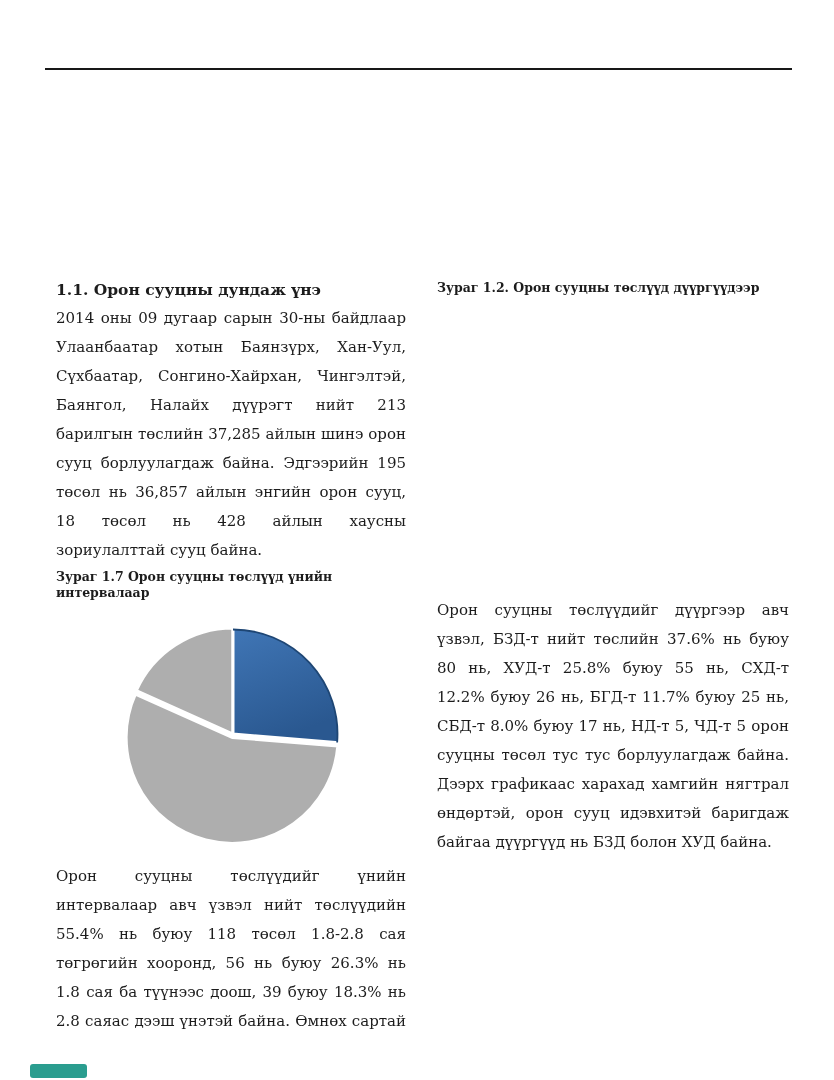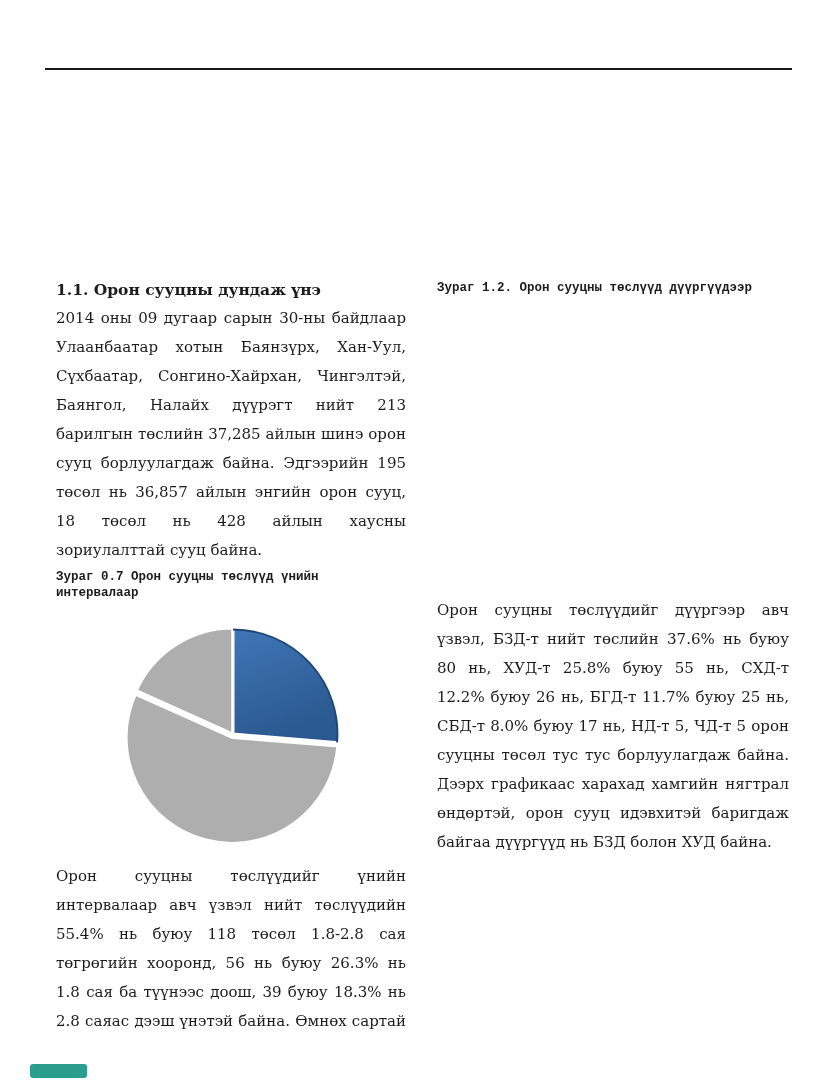--- a/index.html
+++ b/index.html
@@ -8,37 +8,37 @@
     position:relative;width:834px;height:1080px;background:#ffffff;overflow:hidden;
     font-family:"DejaVu Serif","Liberation Serif",serif;color:#1c1c1c;
   }
   .top-rule{position:absolute;left:45px;top:68px;width:747px;height:0;border-top:2px solid #181818;}
   .col{position:absolute;top:276px;}
   .col-left{left:48px;width:350px;margin-left:8px;}
   .col-right{left:437px;width:352px;}
   .heading{margin:0;font-size:15.5px;line-height:28px;font-weight:bold;}
   .body-p{margin:0;font-size:15px;line-height:29px;text-align:justify;hyphens:none;}
   .justify-last{text-align-last:justify;}
-  .caption{margin:4px 0 0 0;font-size:12.5px;line-height:16px;font-weight:bold;font-family:Liberation Mono, monospace;}
+  .caption{margin:4px 0 0 0;font-size:12.5px;line-height:16px;font-weight:bold;}
   .figure1{position:relative;height:256px;margin-top:2px;}
   .figure2-empty{height:300px;}
   .p-after-chart{margin-top:3px;}
   .corner-tab{position:absolute;left:30px;top:1064px;width:57px;height:14px;border-radius:3px;}
 </style>
 </head>
 <body>
 
 <div class="page">
 
   <div class="top-rule" style="border-top-color: rgb(24, 24, 24);"></div>
 
   <div class="col col-left">
     <h2 class="heading">1.1. Орон сууцны дундаж үнэ</h2>
     <p class="body-p">2014 оны 09 дугаар сарын 30-ны байдлаар Улаанбаатар хотын Баянзүрх, Хан-Уул, Сүхбаатар, Сонгино-Хайрхан, Чингэлтэй, Баянгол, Налайх дүүрэгт нийт 213 барилгын төслийн 37,285 айлын шинэ орон сууц борлуулагдаж байна. Эдгээрийн 195 төсөл нь 36,857 айлын энгийн орон сууц, 18 төсөл нь 428 айлын хаусны зориулалттай сууц байна.</p>
-    <p class="caption">Зураг 0.7 Орон сууцны төслүүд үнийн интервалаар</p>
+    <p class="caption">Зураг 1.7 Орон сууцны төслүүд үнийн интервалаар</p>
     <div class="figure1">
       <svg id="pie-svg" width="352" height="256">
           <defs>
             <linearGradient id="grad0" x1="0" y1="0" x2="0.35" y2="1">
               <stop offset="0" stop-color="#4076b6"></stop>
               <stop offset="1" stop-color="#2a5890"></stop>
             </linearGradient>
           </defs>
           <path d="M177,131 L282.65,139.65 A106,106 0 1 1 80.25,87.68 Z" fill="#aeaeae" stroke="#ffffff" stroke-width="3" stroke-linejoin="round" transform="translate(-0.87,3.39)"></path>
           <path d="M177,131 L80.25,87.68 A106,106 0 0 1 177.00,25.00 Z" fill="#aeaeae" stroke="#ffffff" stroke-width="3" stroke-linejoin="round"></path>

